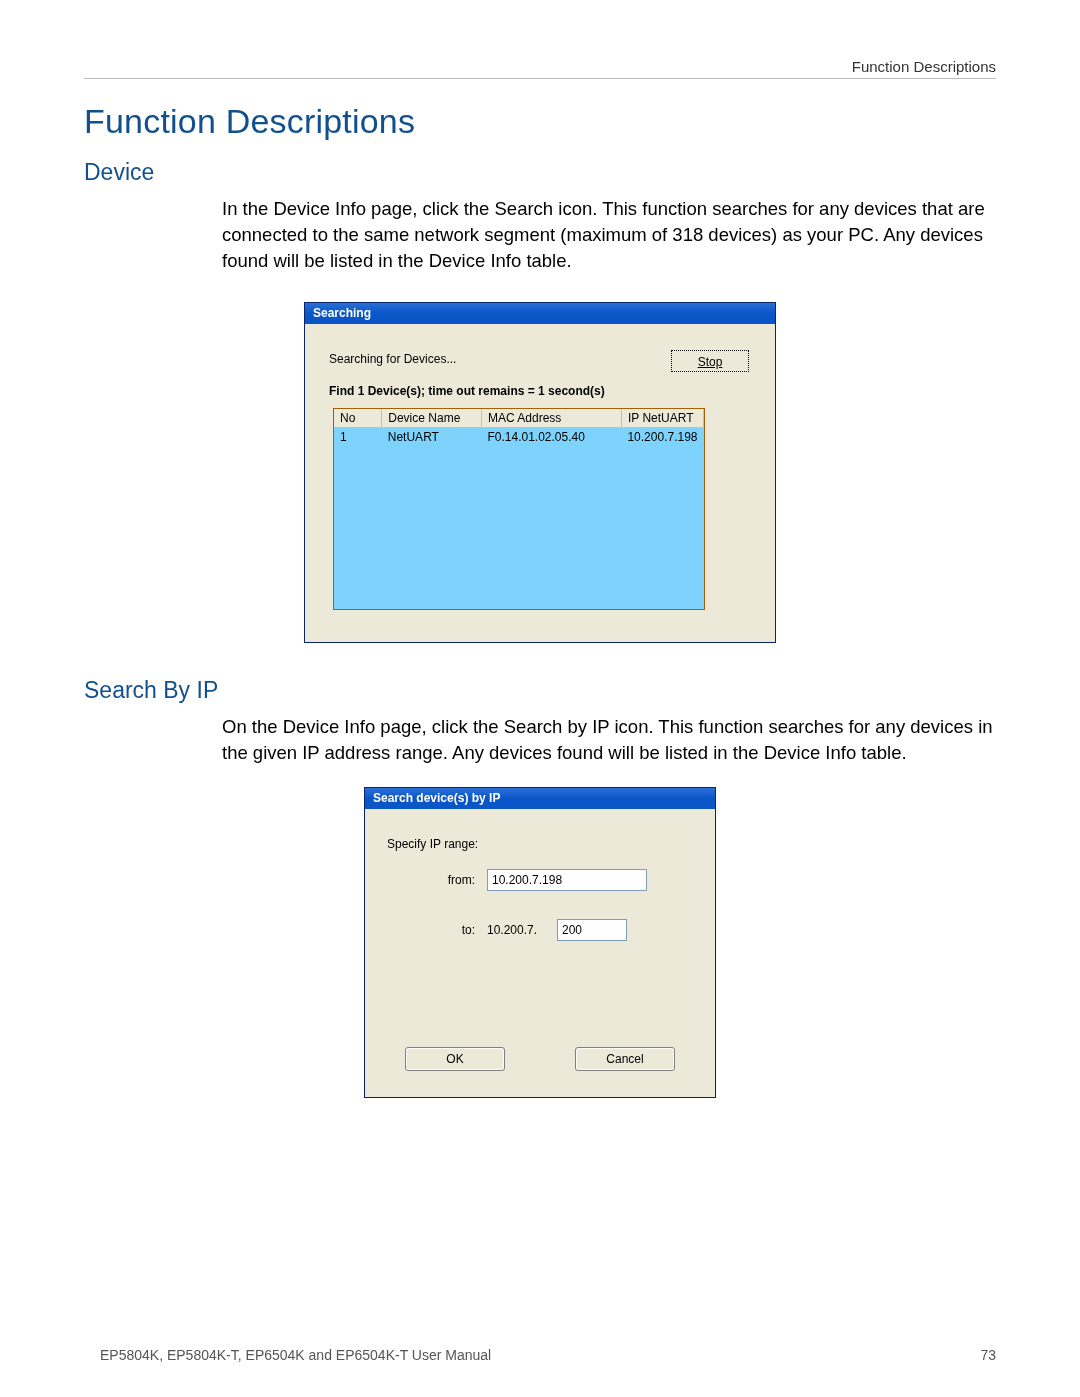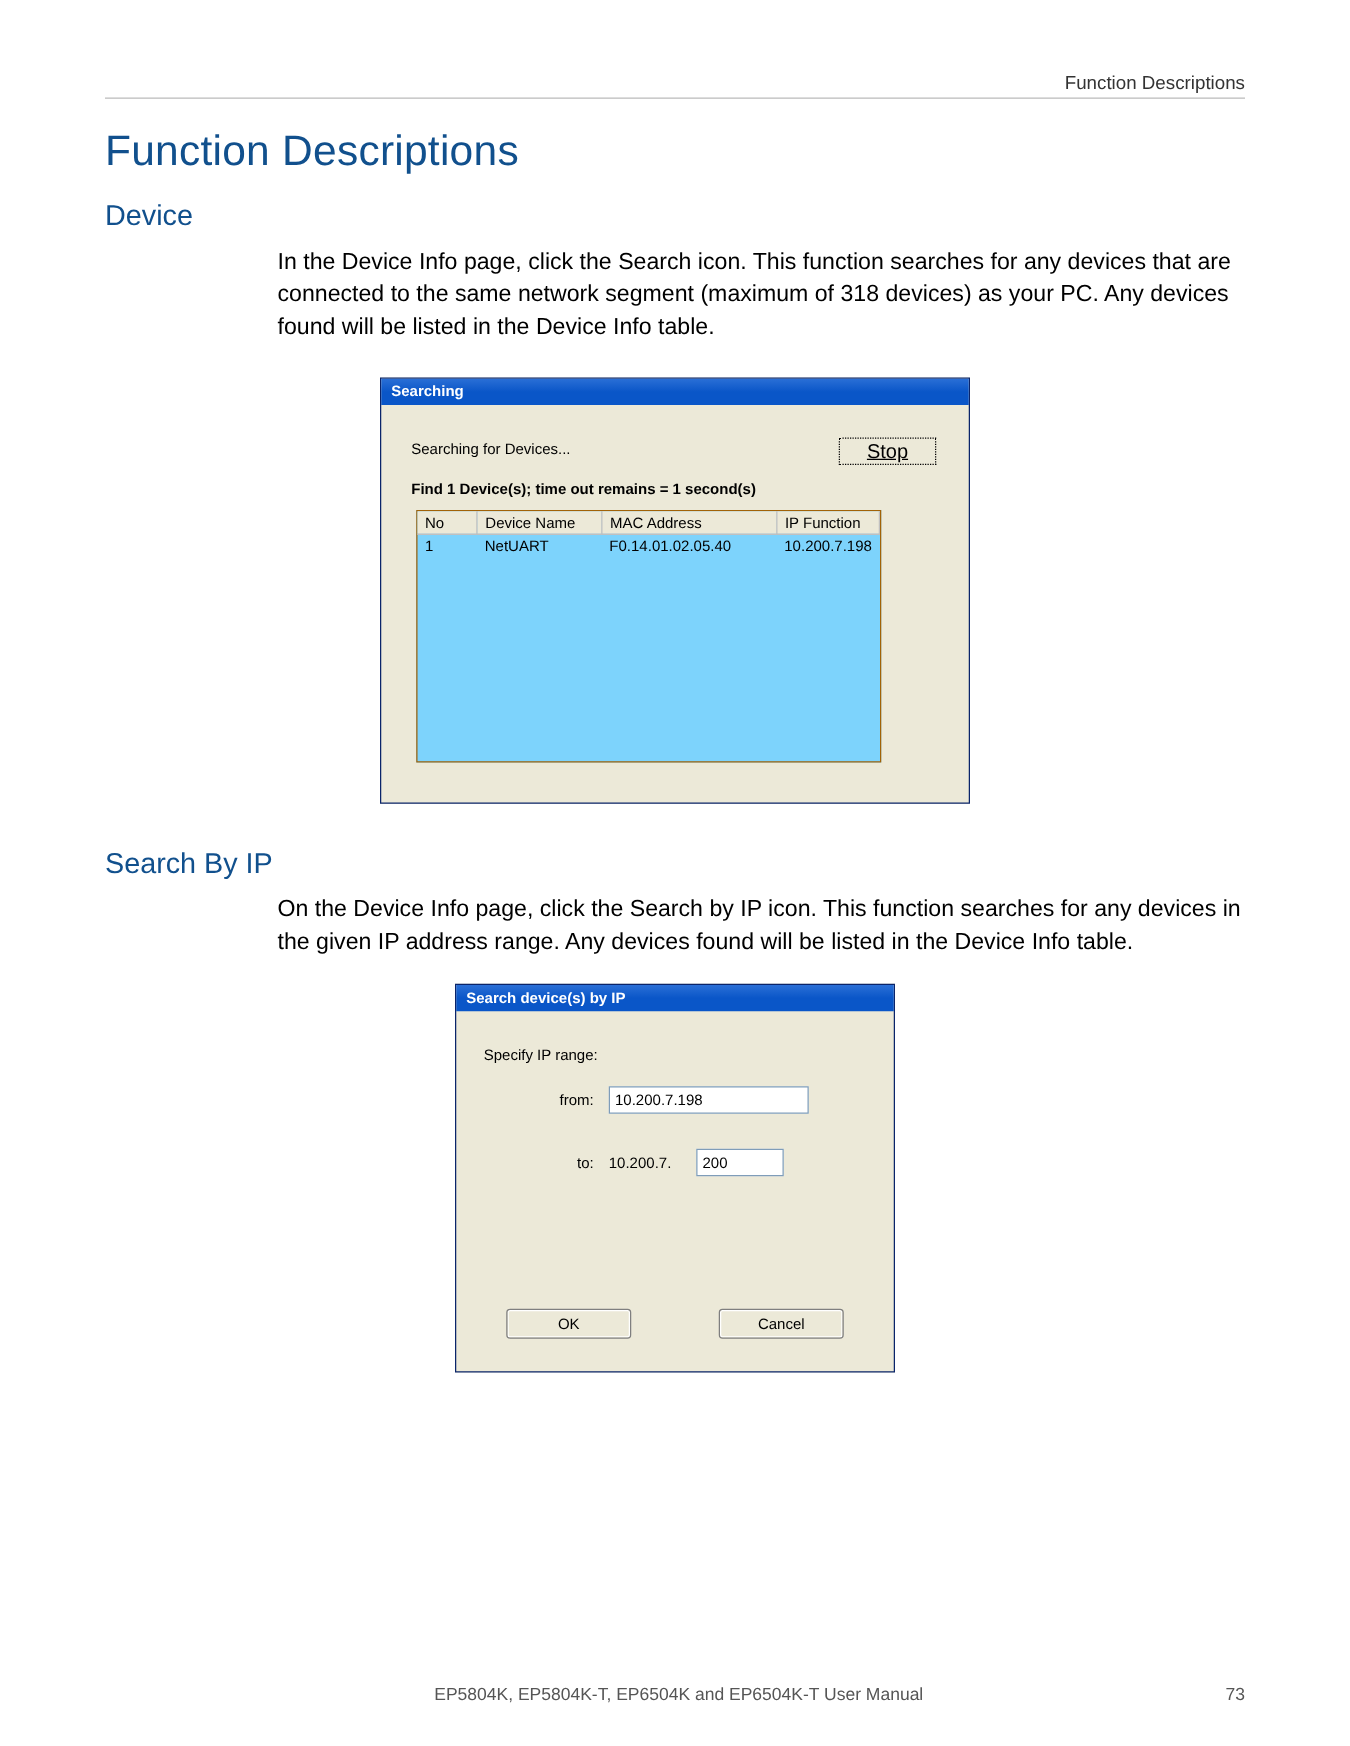--- a/index.html
+++ b/index.html
@@ -85,21 +85,21 @@
     height: 278px;
   }
   .dlg1-stop {
     position: absolute;
     top: 26px;
     right: 26px;
     width: 78px;
     height: 22px;
     background: #ece9d8;
     border: 1px dotted #000;
-    font-size: 16px;
+    font-size: 12px;
     line-height: 20px;
     text-align: center;
     text-decoration: underline;
     cursor: pointer;
   }
   .dlg1-label1 { margin-bottom: 18px; }
   .dlg1-label2 { font-weight: bold; margin-bottom: 10px; }
   .dlg1-table-wrap {
     width: 370px;
     height: 200px;
@@ -185,22 +185,22 @@
   .footer {
     position: absolute;
     bottom: 50px;
     left: 84px;
     right: 84px;
     font-size: 14px;
     color: #555;
   }
   .footer-center {
     position: absolute;
-    left: 6px; right: 0;
-    text-align: center;
+    left: 16px; right: 0;
+    text-align: left;
   }
   .footer-right {
     position: absolute;
     right: 0;
   }
 </style>
 </head>
 <body>
 
 <div class="page">
@@ -222,21 +222,21 @@
           <button class="dlg1-stop">Stop</button>
           <div class="dlg1-label1">Searching for  Devices...</div>
           <div class="dlg1-label2">Find 1 Device(s); time out remains = 1 second(s)</div>
           <div class="dlg1-table-wrap">
             <table class="dlg1-table">
               <thead>
                 <tr>
                   <th style="width:36px">No</th>
                   <th style="width:88px">Device Name</th>
                   <th style="width:128px">MAC Address</th>
-                  <th>IP Function</th>
+                  <th>IP NetUART</th>
                 </tr>
               </thead>
               <tbody>
                 <tr>
                   <td>1</td>
                   <td>NetUART</td>
                   <td>F0.14.01.02.05.40</td>
                   <td>10.200.7.198</td>
                 </tr>
               </tbody>

